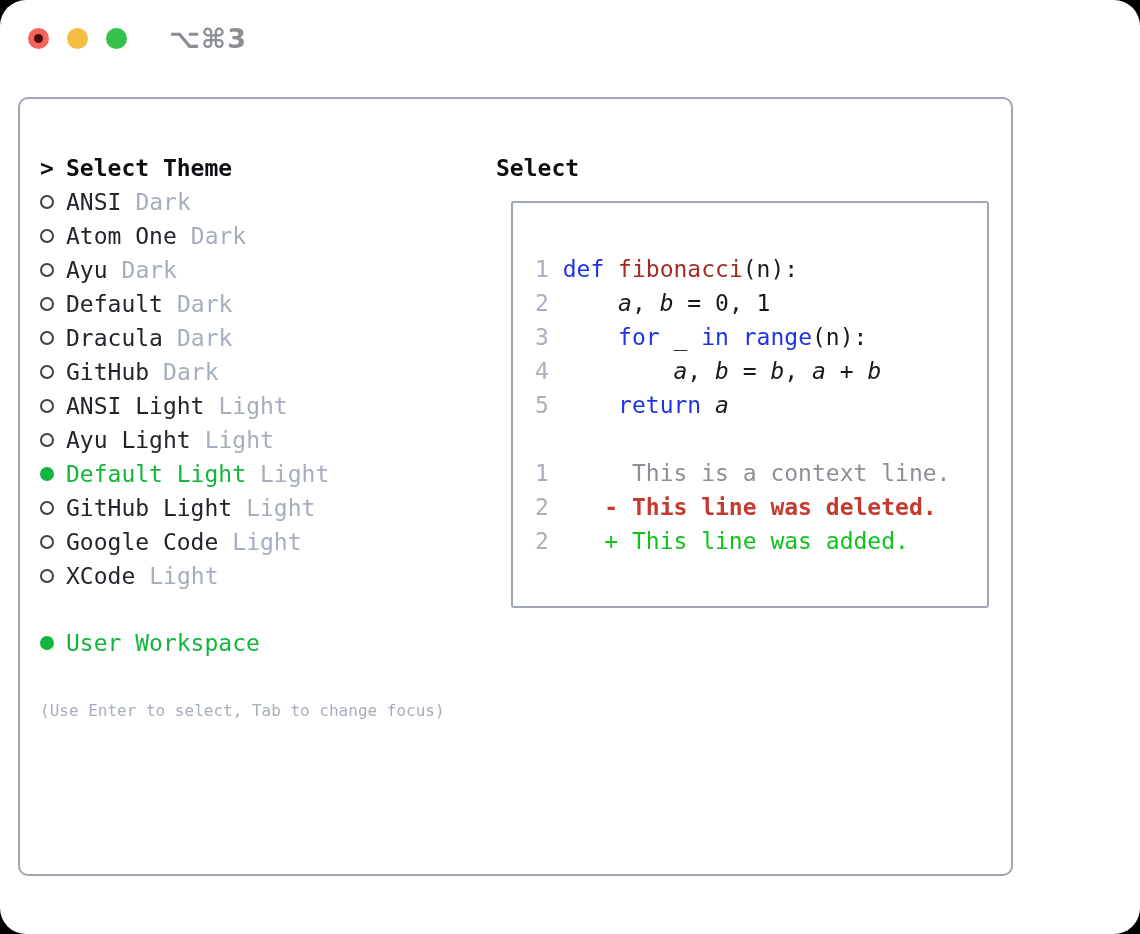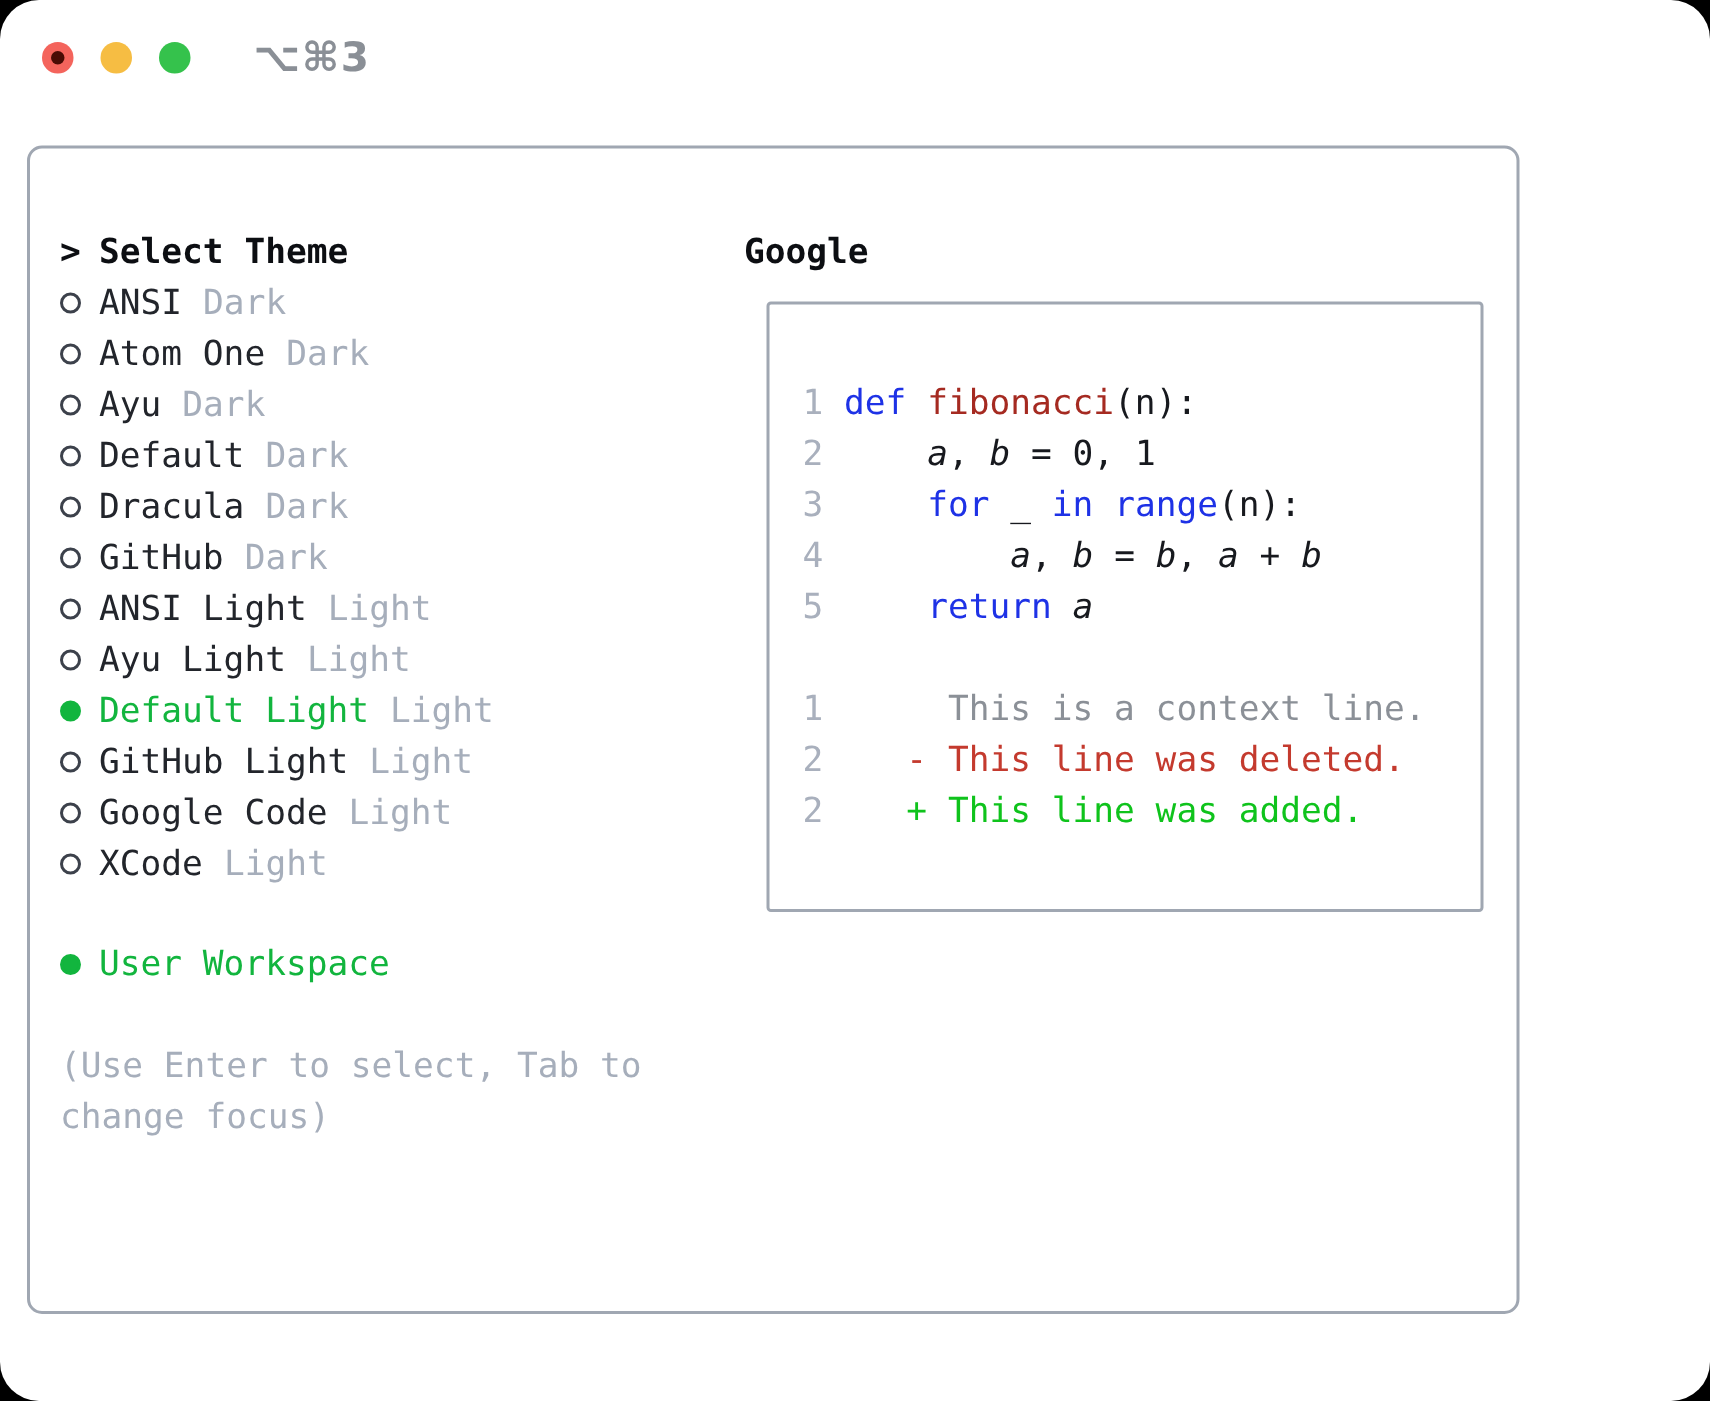--- a/index.html
+++ b/index.html
@@ -35,37 +35,37 @@
   .row{height:34px;display:flex;align-items:center;font-size:23px;color:var(--text-dark);white-space:pre;}
   .gutter{flex:0 0 26px;display:flex;align-items:center;}
   .prompt{font-weight:700;color:var(--heading-black);}
   .header-label{font-weight:700;color:var(--heading-black);}
   .bullet{width:14px;height:14px;box-sizing:border-box;border:2px solid #3c414b;border-radius:50%;}
   .row.selected .bullet{background:var(--selected-green);border-color:var(--selected-green);}
   .row.selected .opt-name{color:var(--selected-green);}
   .opt-variant{color:var(--muted-gray);margin-left:14px;}
   .section-gap{height:33px;}
   .apply-header{color:#17191e;}
-  .help{margin-top:34px;font-size:23px;line-height:34px;color:var(--muted-gray);width:432px;white-space:normal;}
+  .help{margin-top:34px;font-size:16px;line-height:34px;color:var(--muted-gray);width:432px;white-space:normal;}
   
   .right-col{position:absolute;left:476px;top:52px;width:500px;}
   .preview-label{height:34px;line-height:34px;font-size:23px;font-weight:700;color:var(--heading-black);}
   .preview-box{
     margin-left:15px;margin-top:16px;width:478px;height:407px;box-sizing:border-box;
     border:2px solid var(--border-gray);border-radius:3px;background:#fff;
     padding:49px 10px 0 22px;overflow:hidden;
   }
   .code-line{height:34px;display:flex;align-items:center;font-size:23px;white-space:pre;}
   .line-num{color:var(--line-num-gray);white-space:pre;}
   .tok{white-space:pre;color:#17191e;}
   .tok-kw{color:var(--keyword-blue);text-align:right;}
   .tok-fn{color:var(--function-red);text-align:right;}
   .tok-var{font-style:italic;color:#17191e;}
   .tok-ctx{color:var(--context-gray);}
-  .tok-del{color:var(--deleted-red);}
+  .tok-del{color:var(--deleted-red);font-weight:bold;}
   .tok-add{color:var(--added-green);}
 </style>
 </head>
 <body>
 
 <div class="window">
 
   <div class="titlebar">
     <div class="lights">
       <span class="light light-red"></span>
@@ -102,21 +102,21 @@
 
 
       <div>
           <div class="row selected"><span class="gutter"><span class="bullet"></span></span><span class="opt-name">User Workspace</span></div>
         </div>
 
       <div class="help">(Use Enter to select, Tab to change focus)</div>
     </div>
 
     <div class="right-col">
-      <div class="preview-label">Google</div>
+      <div class="preview-label">Select</div>
       <div class="preview-box">
           <div class="code-line"><span class="line-num">1 </span><span class="tok tok-kw">def</span><span class="tok"> </span><span class="tok tok-fn">fibonacci</span><span class="tok">(n):</span></div>
           <div class="code-line"><span class="line-num">2 </span><span class="tok">    </span><span class="tok tok-var">a</span><span class="tok">, </span><span class="tok tok-var">b</span><span class="tok"> = 0, 1</span></div>
           <div class="code-line"><span class="line-num">3 </span><span class="tok">    </span><span class="tok tok-kw">for</span><span class="tok"> _ </span><span class="tok tok-kw">in</span><span class="tok"> </span><span class="tok tok-kw">range</span><span class="tok">(n):</span></div>
           <div class="code-line"><span class="line-num">4 </span><span class="tok">        </span><span class="tok tok-var">a</span><span class="tok">, </span><span class="tok tok-var">b</span><span class="tok"> = </span><span class="tok tok-var">b</span><span class="tok">, </span><span class="tok tok-var">a</span><span class="tok"> + </span><span class="tok tok-var">b</span></div>
           <div class="code-line"><span class="line-num">5 </span><span class="tok">    </span><span class="tok tok-kw">return</span><span class="tok"> </span><span class="tok tok-var">a</span></div>
           <div class="code-line"><span class="line-num">  </span></div>
           <div class="code-line"><span class="line-num">1 </span><span class="tok tok-ctx">     This is a context line.</span></div>
           <div class="code-line"><span class="line-num">2 </span><span class="tok tok-del">   - This line was deleted.</span></div>
           <div class="code-line"><span class="line-num">2 </span><span class="tok tok-add">   + This line was added.</span></div>

